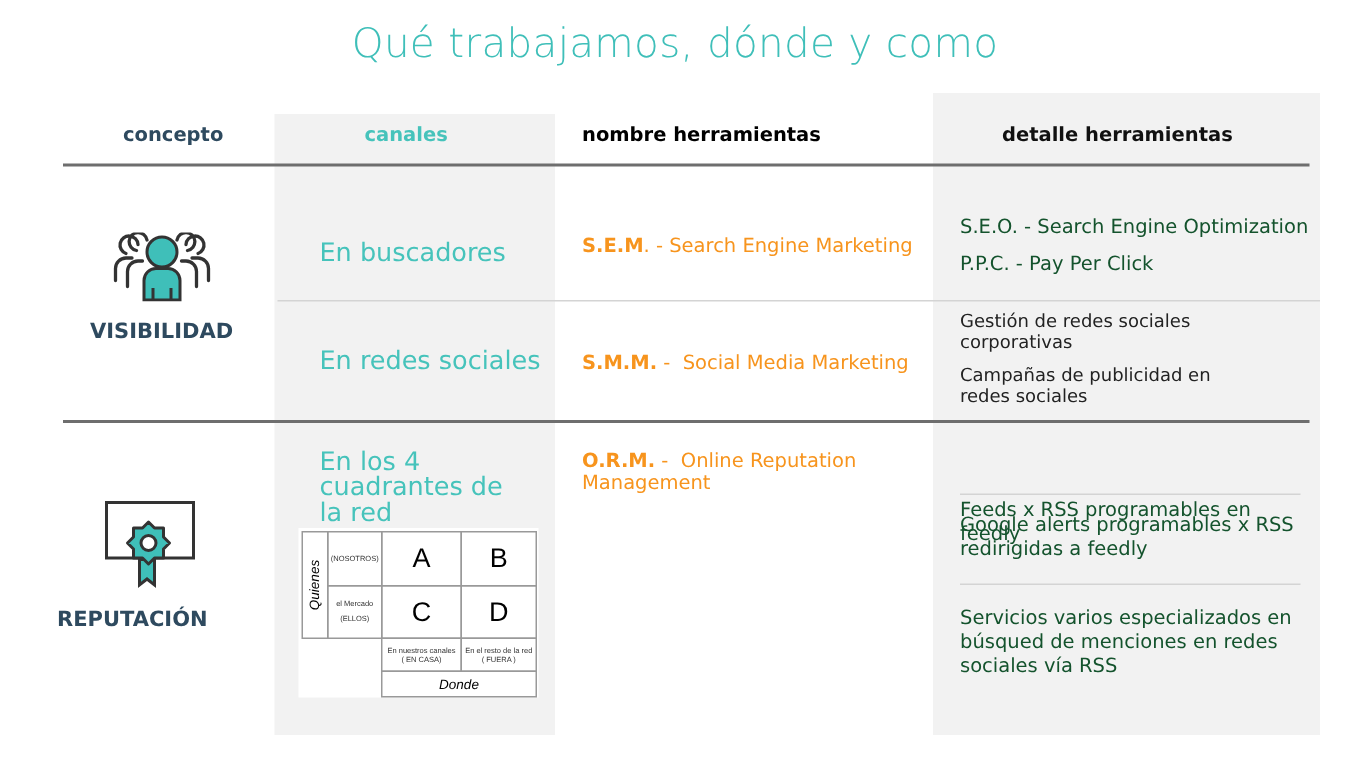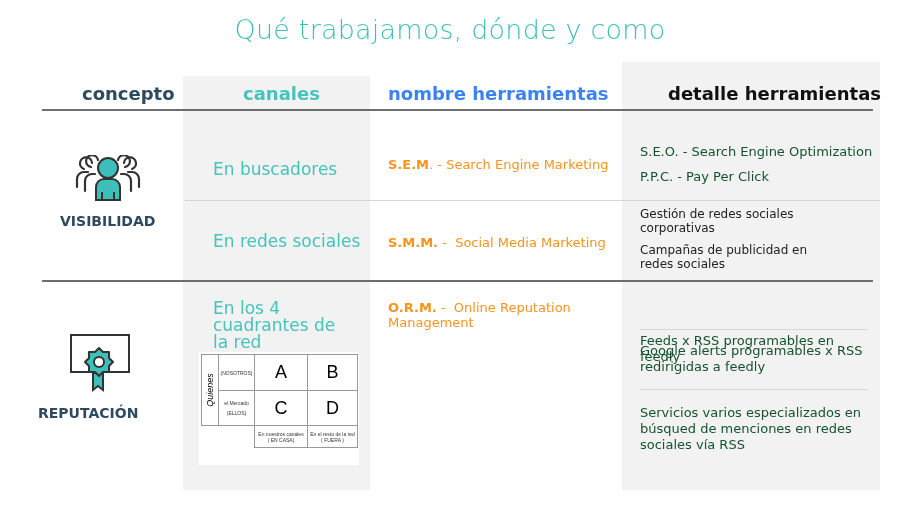--- a/index.html
+++ b/index.html
@@ -1,21 +1,21 @@
 <!DOCTYPE html>
 <html><head>
 <meta charset="utf-8">
 <style>
   html,body{margin:0;padding:0;background:#fff;}
   body{width:900px;height:506px;position:relative;overflow:hidden;font-family:"DejaVu Sans","Liberation Sans",sans-serif;}
   .abs{position:absolute;}
   .title{left:0;top:14px;width:900px;text-align:center;font-size:27px;color:#3fbfb9;font-weight:300;letter-spacing:0.2px;}
   .col-canales{left:183px;top:76px;width:187px;height:414px;background:#f2f2f2;}
   .col-detalle{left:622px;top:62px;width:258px;height:428px;background:#f2f2f2;}
-  .hdr{top:83px;font-size:18px;font-weight:bold;}
+  .hdr{top:83px;font-size:13px;font-weight:bold;}
   .hline{height:2px;background:#6e6e6e;}
   .thin{height:1px;background:#d4d4d4;}
   .concepto{color:#2e4a5f;}
   .canal{color:#46c3bb;font-size:17px;}
   .nombre{color:#f7941d;font-size:13px;}
   .nombre b{font-weight:bold;}
   .det{color:#14532d;font-size:13px;line-height:16px;}
   .det-s{color:#222;font-size:12px;line-height:13.5px;}
   .big{font-weight:bold;color:#2e4a5f;font-size:14px;}
   .quad{left:199px;top:352px;width:160px;height:113px;background:#fff;}
@@ -26,21 +26,21 @@
 </head>
 <body>
 
 <div class="abs title">Qué trabajamos, dónde y como</div>
 
 <div class="abs col-canales"></div>
 <div class="abs col-detalle"></div>
 
 <div class="abs hdr concepto" style="left:82px;">concepto</div>
 <div class="abs hdr" style="left:243px;color:#46c3bb;">canales</div>
-<div class="abs hdr" style="left:388px;color:#3b82f6;">nombre herramientas</div>
+<div class="abs hdr" style="left:388px;color:#000000;">nombre herramientas</div>
 <div class="abs hdr" style="left:668px;color:#111;">detalle herramientas</div>
 
 <div class="abs hline" style="left:42px;top:109px;width:831px;"></div>
 <div class="abs hline" style="left:42px;top:280px;width:831px;"></div>
 <div class="abs thin" style="left:185px;top:200px;width:695px;"></div>
 <div class="abs thin" style="left:640px;top:329px;width:227px;"></div>
 <div class="abs thin" style="left:640px;top:389px;width:227px;"></div>
 
 <div class="abs" style="left:74px;top:155px;width:68px;height:46px;">
   <svg width="68" height="46" viewBox="0 0 68 46">
@@ -105,13 +105,14 @@
   <div class="q letter" style="left:55px;top:38px;width:54px;height:36px;">C</div>
   <div class="q letter" style="left:108px;top:38px;width:51px;height:36px;">D</div>
   <div class="q tiny" style="left:55px;top:73px;width:54px;height:23px;">
     <span>En nuestros canales</span>
     <span>( EN CASA)</span>
   </div>
   <div class="q tiny" style="left:108px;top:73px;width:51px;height:23px;">
     <span>En el resto de la red</span>
     <span>( FUERA )</span>
   </div>
+  <div class="q" style="left:55px;top:95px;width:104px;height:18px;font-style:italic;font-size:9px;">Donde</div>
 </div>
 
 </body></html>

